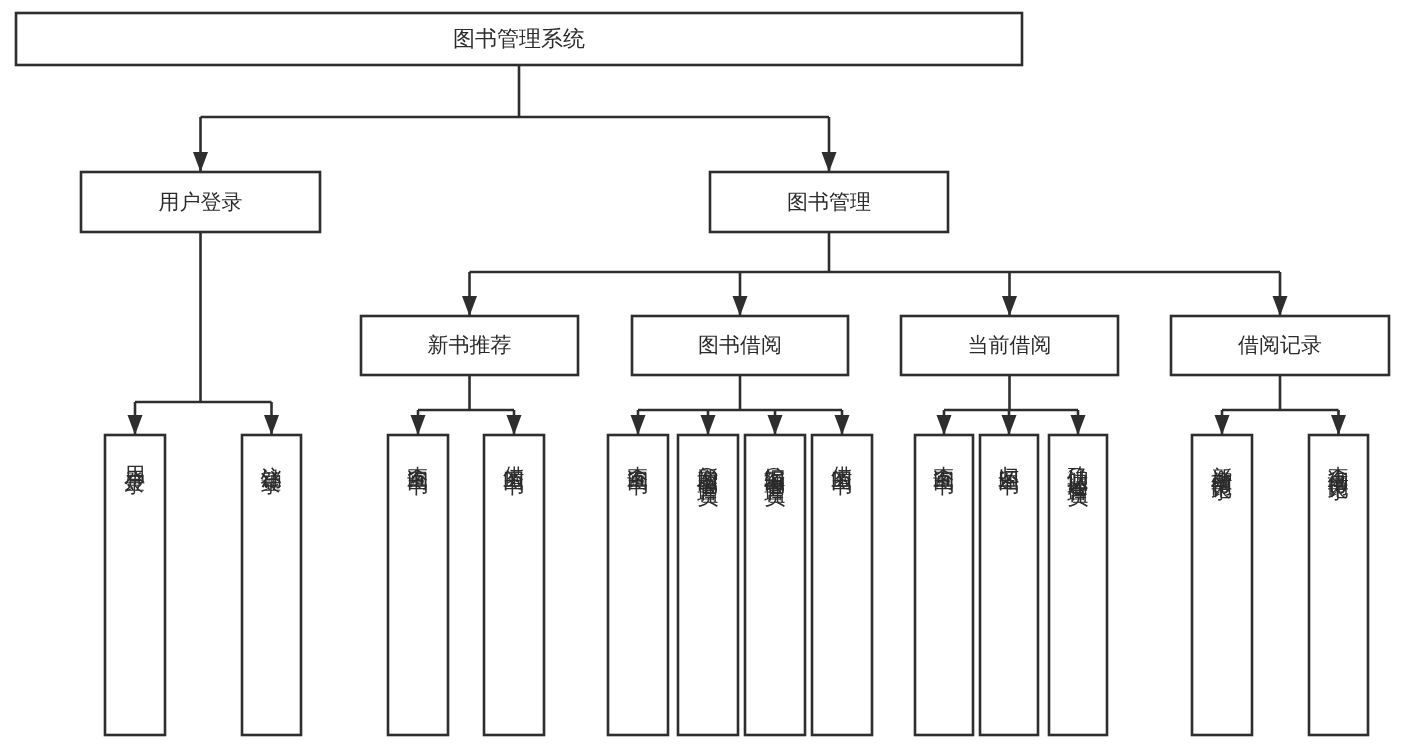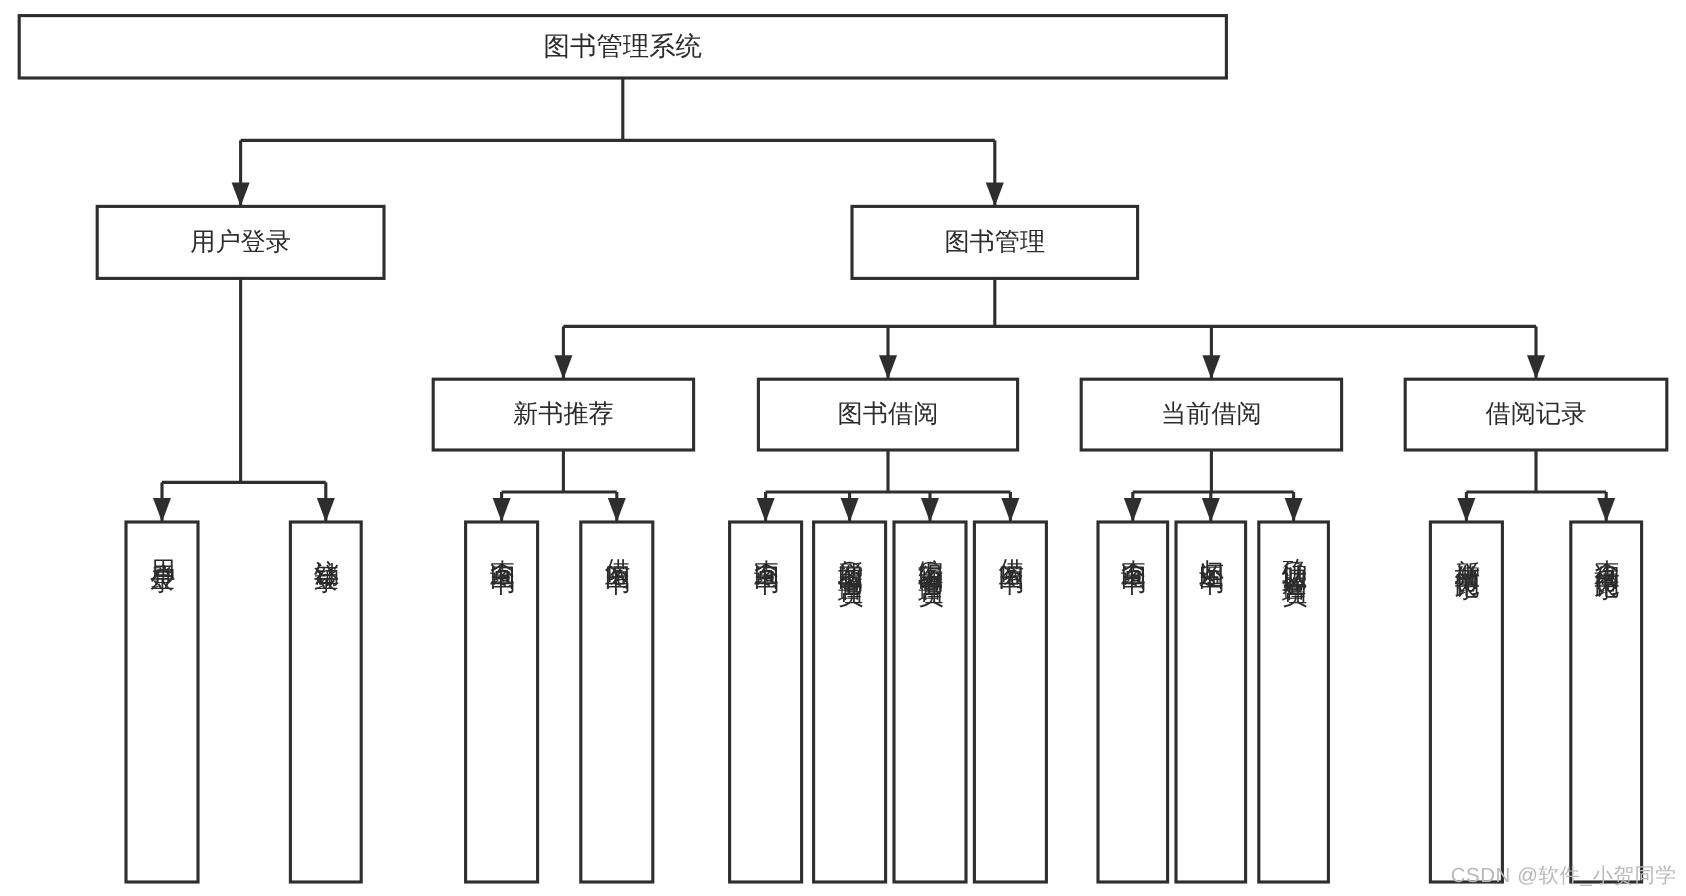--- a/index.html
+++ b/index.html
@@ -209,15 +209,14 @@
         <span class="vlabel-text">确认归还（管理员）</span>
       </div>
       <div class="vlabel-wrap" style="left: 1192px; top: 449px; width: 60px; height: 280px;">
         <span class="vlabel-text">新增借阅记录</span>
       </div>
       <div class="vlabel-wrap" style="left: 1309px; top: 449px; width: 59px; height: 280px;">
         <span class="vlabel-text">查询借阅记录</span>
       </div>
     </div>
 
-  <div class="watermark">CSDN @软件_小贺同学</div>
 
 </div>
 
 </body></html>

